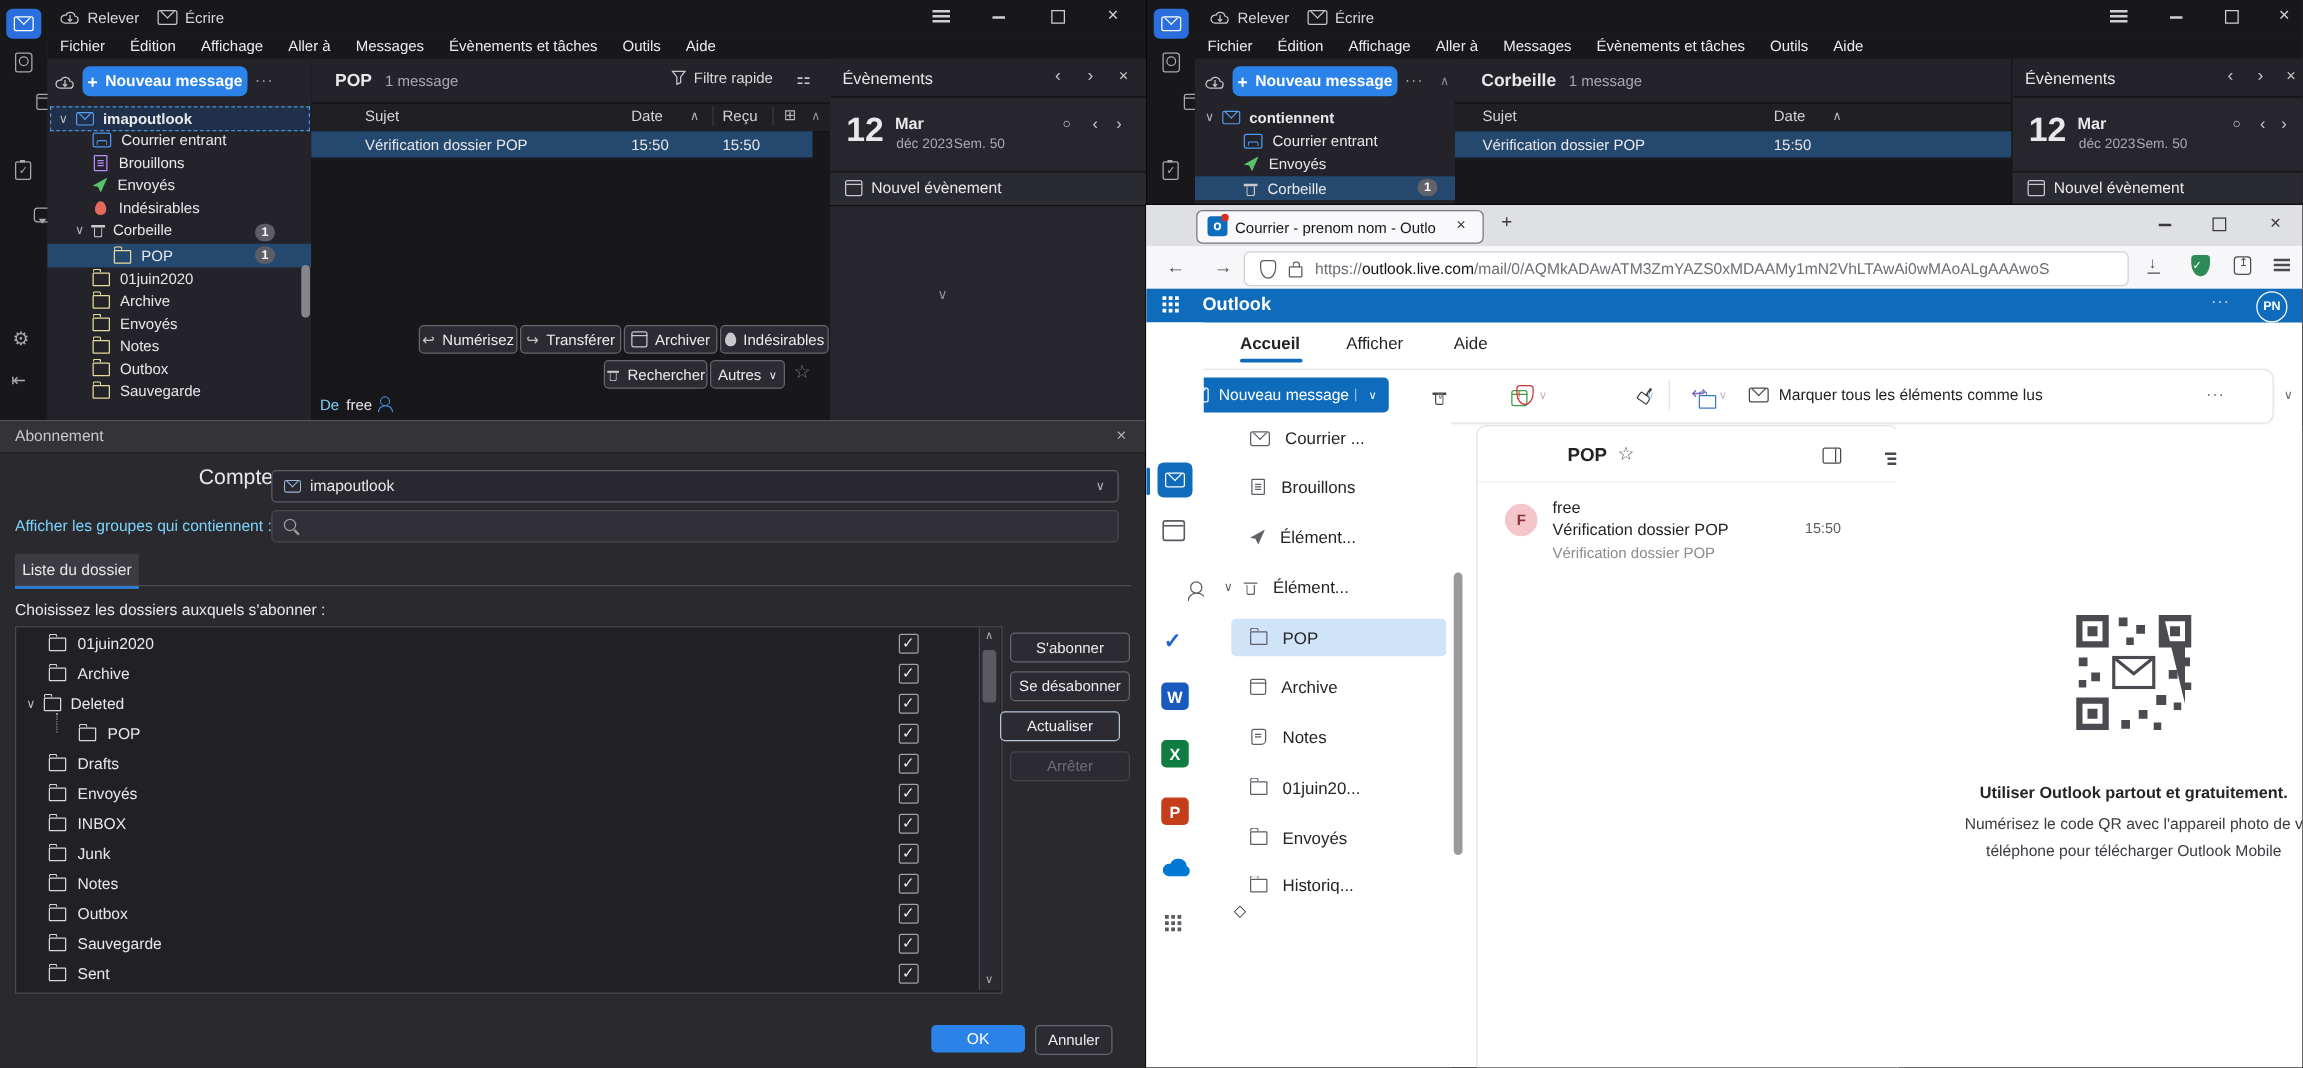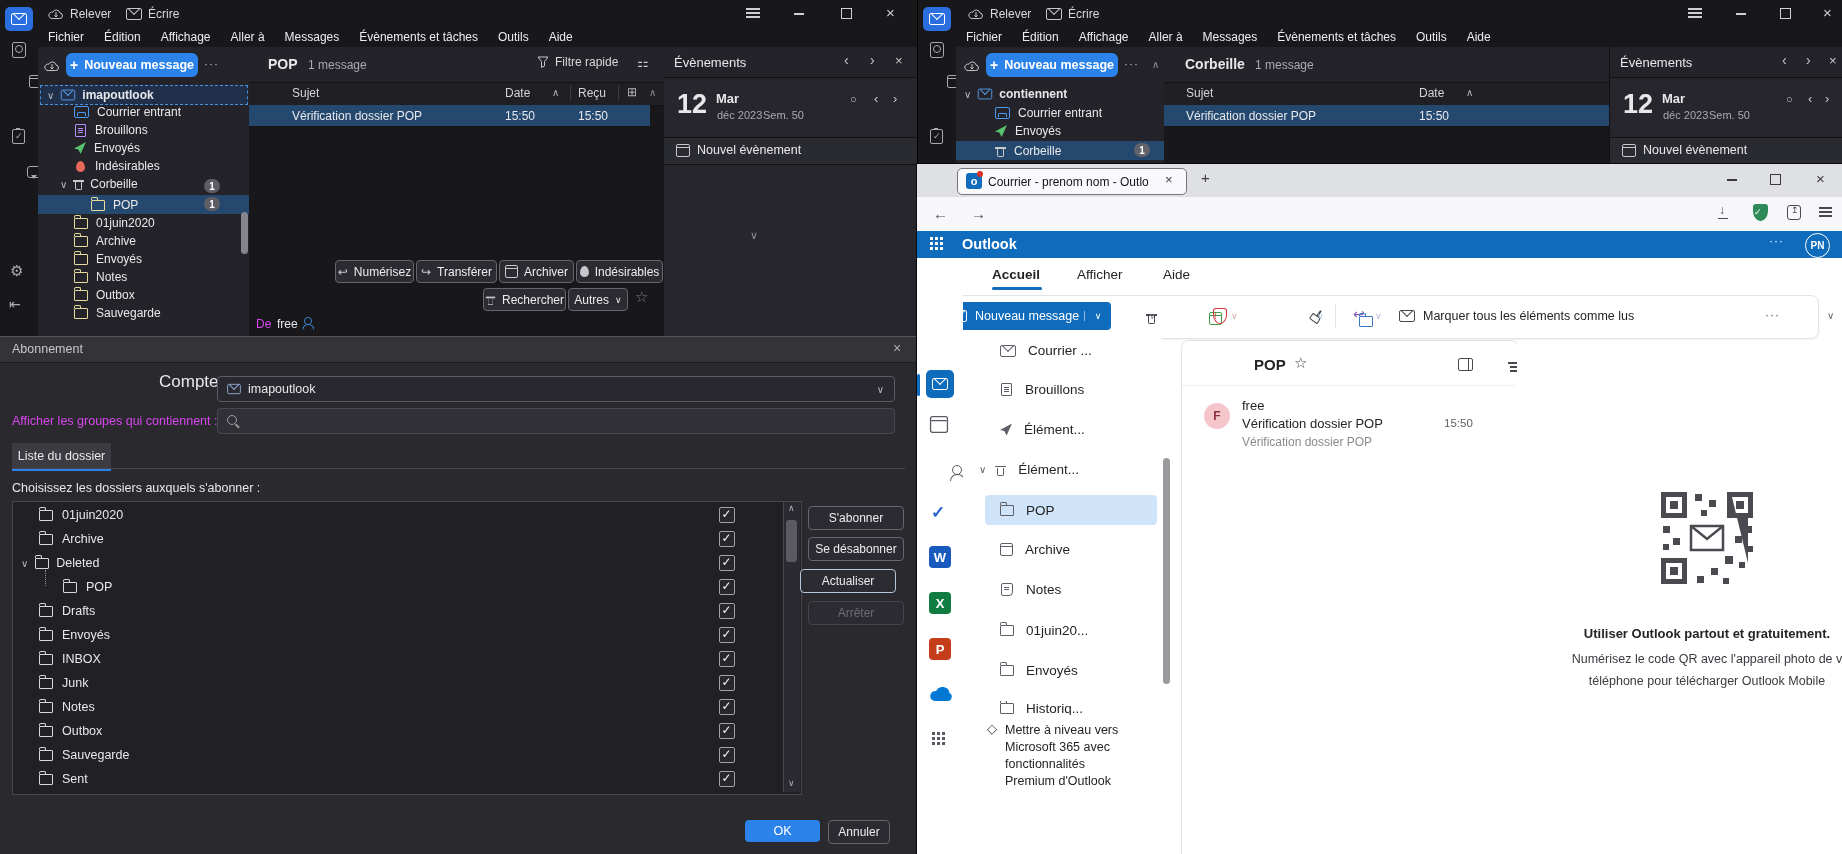--- a/index.html
+++ b/index.html
@@ -62,21 +62,21 @@
   
   .tbwin{background:#2a2a2e;color:#e8e8ec;font-size:12px}
   .titlebar{background:#18181b}
   .menubar{background:#18181b;color:#ececf0;font-size:12px}
   .menu-item{padding:0 10px;height:20px;display:inline-flex;align-items:center}
   .tbbtn{background:#2b2b31;border:1px solid #66666e;border-radius:4px;color:#ececf0;font-size:12px;display:flex;align-items:center;justify-content:center;gap:6px}
   .newmsg{background:#2b83ea;border:none;border-radius:6px;color:#fff;font-size:12.5px;font-weight:700;display:flex;align-items:center;justify-content:center;gap:6px}
   .selrow{background:#24486e}
   .badge{background:#5d5d66;color:#fff;border-radius:8px;font-size:10px;min-width:16px;height:14px;display:inline-flex;align-items:center;justify-content:center;font-weight:700}
   .gray{color:#a9a9af}
-  .dim{color:#d946ef}
+  .dim{color:#7dd3fc}
   
   .lighttx{color:#2a2a2e}
 </style>
 </head>
 <body>
 
 <div class="a tbwin" id="tb-left" style="left:0;top:0;width:917px;height:854px">
 
   <div class="a titlebar" style="left:0;top:0;width:917px;height:27px"></div>
   <div class="a c" style="left:48px;top:3px;height:21px;gap:6px;color:#d8d8dc">
@@ -487,20 +487,27 @@
     <span class="a" style="left:207px;top:3px;color:#3a3a40;font-size:13px">×</span>
   </div>
   <span class="a" style="left:284px;top:5px;color:#3a3a40;font-size:15px">+</span>
   <span class="a winmin" style="left:810px;top:15px;color:#3a3a40"></span>
   <span class="a winmax" style="left:853px;top:10px;color:#3a3a40"></span>
   <span class="a" style="left:899px;top:6px;color:#3a3a40;font-size:15px">×</span>
   
   <div class="a" style="left:0;top:33px;width:925px;height:34px;background:#f7f7f9;border-bottom:1px solid #ccccd2"></div>
   <span class="a" style="left:16px;top:41px;color:#4a4a50;font-size:15px">←</span>
   <span class="a" style="left:54px;top:41px;color:#4a4a50;font-size:15px">→</span>
+  <div class="a" style="left:78px;top:37px;width:706px;height:26px;background:#fff;border:1px solid #d0d0d7;border-radius:5px;display:flex;align-items:center;overflow:hidden">
+    <span class="shield" style="margin-left:12px;color:#5b5b62;flex:none"></span>
+    <span class="lock" style="margin-left:10px;margin-top:4px;color:#5b5b62;flex:none"></span>
+    <span class="tx" style="margin-left:10px;color:#6d6d74;font-size:12.5px">https://</span>
+      <span class="tx" style="color:#15141a;font-size:12.5px">outlook.live.com</span>
+      <span class="tx" style="color:#6d6d74;font-size:12.5px">/mail/0/AQMkADAwATM3ZmYAZS0xMDAAMy1mN2VhLTAwAi0wMAoALgAAAwoS</span>
+  </div>
   <span class="a dlic" style="left:800px;top:41px;color:#4a4a50"></span>
   <div class="a c shield" style="left:836px;top:40px;color:#2e8b57;background:#2e8b57;width:13px;height:15px"><span style="color:#fff;font-size:9px;position:relative;top:-1px">✓</span></div>
   <div class="a" style="left:870px;top:41px;width:12px;height:13px;border:1px solid #4a4a50;border-radius:3px">
       <span style="position:absolute;left:3px;top:-1px;font-size:9px;color:#4a4a50">↥</span>
     </div>
   <span class="a burger" style="left:902px;top:43px;color:#4a4a50;box-shadow:0 4px 0 #4a4a50,0 8px 0 #4a4a50;height:1.5px;width:13px"></span>
   
   <div class="a" style="left:0;top:67px;width:925px;height:27px;background:#0f6cbd"></div>
   <span class="a dots9" style="left:13px;top:73px;color:#fff"></span>
   <span class="a tx" style="left:45px;top:72px;color:#fff;font-size:14.5px;font-weight:700">Outlook</span>
@@ -593,21 +600,20 @@
       </div>
     <div class="a" style="left:37px;top:326px;display:flex;align-items:center;gap:12px">
         <span class="fo" style="color:#5f5f68"></span>
         <span class="tx">Envoyés</span>
       </div>
     <div class="a" style="left:37px;top:364px;display:flex;align-items:center;gap:12px;height:14px;overflow:hidden">
         <span class="fo" style="color:#5f5f68"></span>
         <span class="tx">Historiq...</span>
       </div>
     <span class="a" style="left:24px;top:384px;color:#3a3a40;font-size:13px">◇</span>
-    <div class="a" style="left:42px;top:385px;width:122px;font-size:12.5px;line-height:17px;color:#242424">Mettre à niveau vers Microsoft 365 avec fonctionnalités Premium d'Outlook</div>
   </div>
   <div class="a" style="left:246px;top:294px;width:7px;height:226px;background:#99999e;border-radius:4px"></div>
   
   <div class="a" style="left:264px;top:176px;width:336px;height:514px;background:#fff;border:1px solid #e2e2e6;border-radius:8px 8px 0 0">
     <span class="a tx" style="left:72px;top:15px;font-size:15px;font-weight:700;color:#242424">POP</span>
     <span class="a" style="left:112px;top:13px;color:#484850;font-size:15px">☆</span>
     <span class="a rdp" style="left:276px;top:17px;color:#484850"></span>
     <span class="a flt" style="left:308px;top:18px;color:#484850"></span>
     <div class="a" style="left:0;top:44px;width:334px;height:1px;background:#f0f0f2"></div>
     <div class="a" style="left:0;top:45px;width:334px;height:75px">

